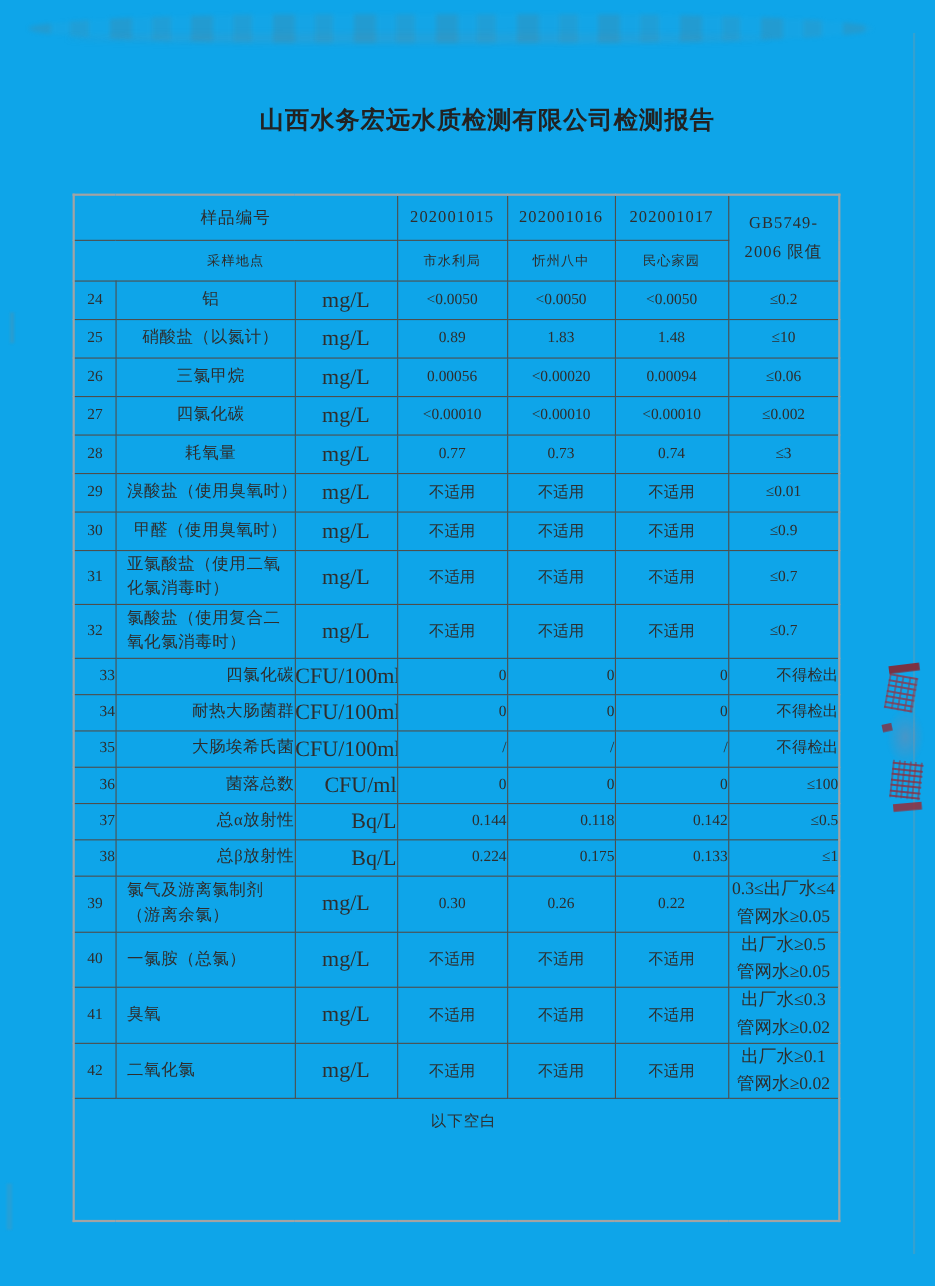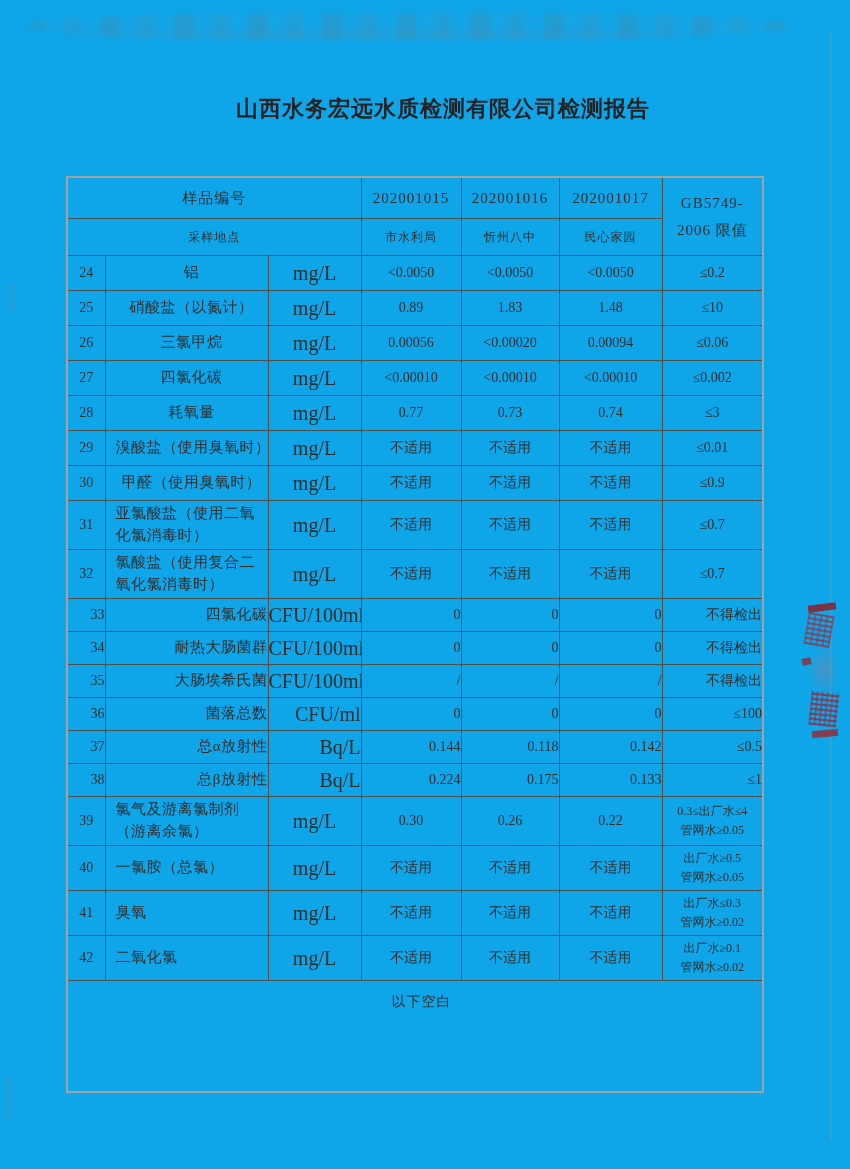--- a/index.html
+++ b/index.html
@@ -30,21 +30,21 @@
     padding:0;color:#2e2e2e;overflow:hidden;}
   .tbl{border:2px solid #a3a3a3;}
   .hrow1 td{height:40px;font-size:15px;letter-spacing:1px;}
   .hrow2 td{height:36px;font-size:12px;letter-spacing:1px;}
   .limit-head{letter-spacing:.5px;}
   .limit-head .lh{line-height:1;padding:6px 0;font-size:15px;}
   td.c-item{text-align:left;padding-left:10px;font-size:15px;letter-spacing:.5px;}
   td.c-item .ln{white-space:nowrap;line-height:1.45;}
   td.c-unit{font-size:20px;}
   td.c-limit .ln{white-space:nowrap;line-height:1.45;}
-  td.c-limit.small{font-size:12px;}
+  td.c-limit.small{font-size:16px;}
   td.c-limit.small .ln{line-height:1.55;}
   tr.rh34 td{height:34px;text-align:center;}
   tr.rh48 td{height:48px;}
   tr.rh32 td{height:32px;text-align:right;}
   tr.rh44 td{height:44px;}
   tr.blank-row td{height:98px;vertical-align:top;text-align:center;padding:12px 0 0 13px;font-size:14px;letter-spacing:1px;}
 
   
   .stamp{position:absolute;left:798px;top:598px;width:46px;height:150px;}
   .stamp .bar-top{position:absolute;left:10px;top:6px;width:28px;height:7px;background:#8e1e26;opacity:.85;transform:rotate(-7deg);filter:blur(.4px);}

